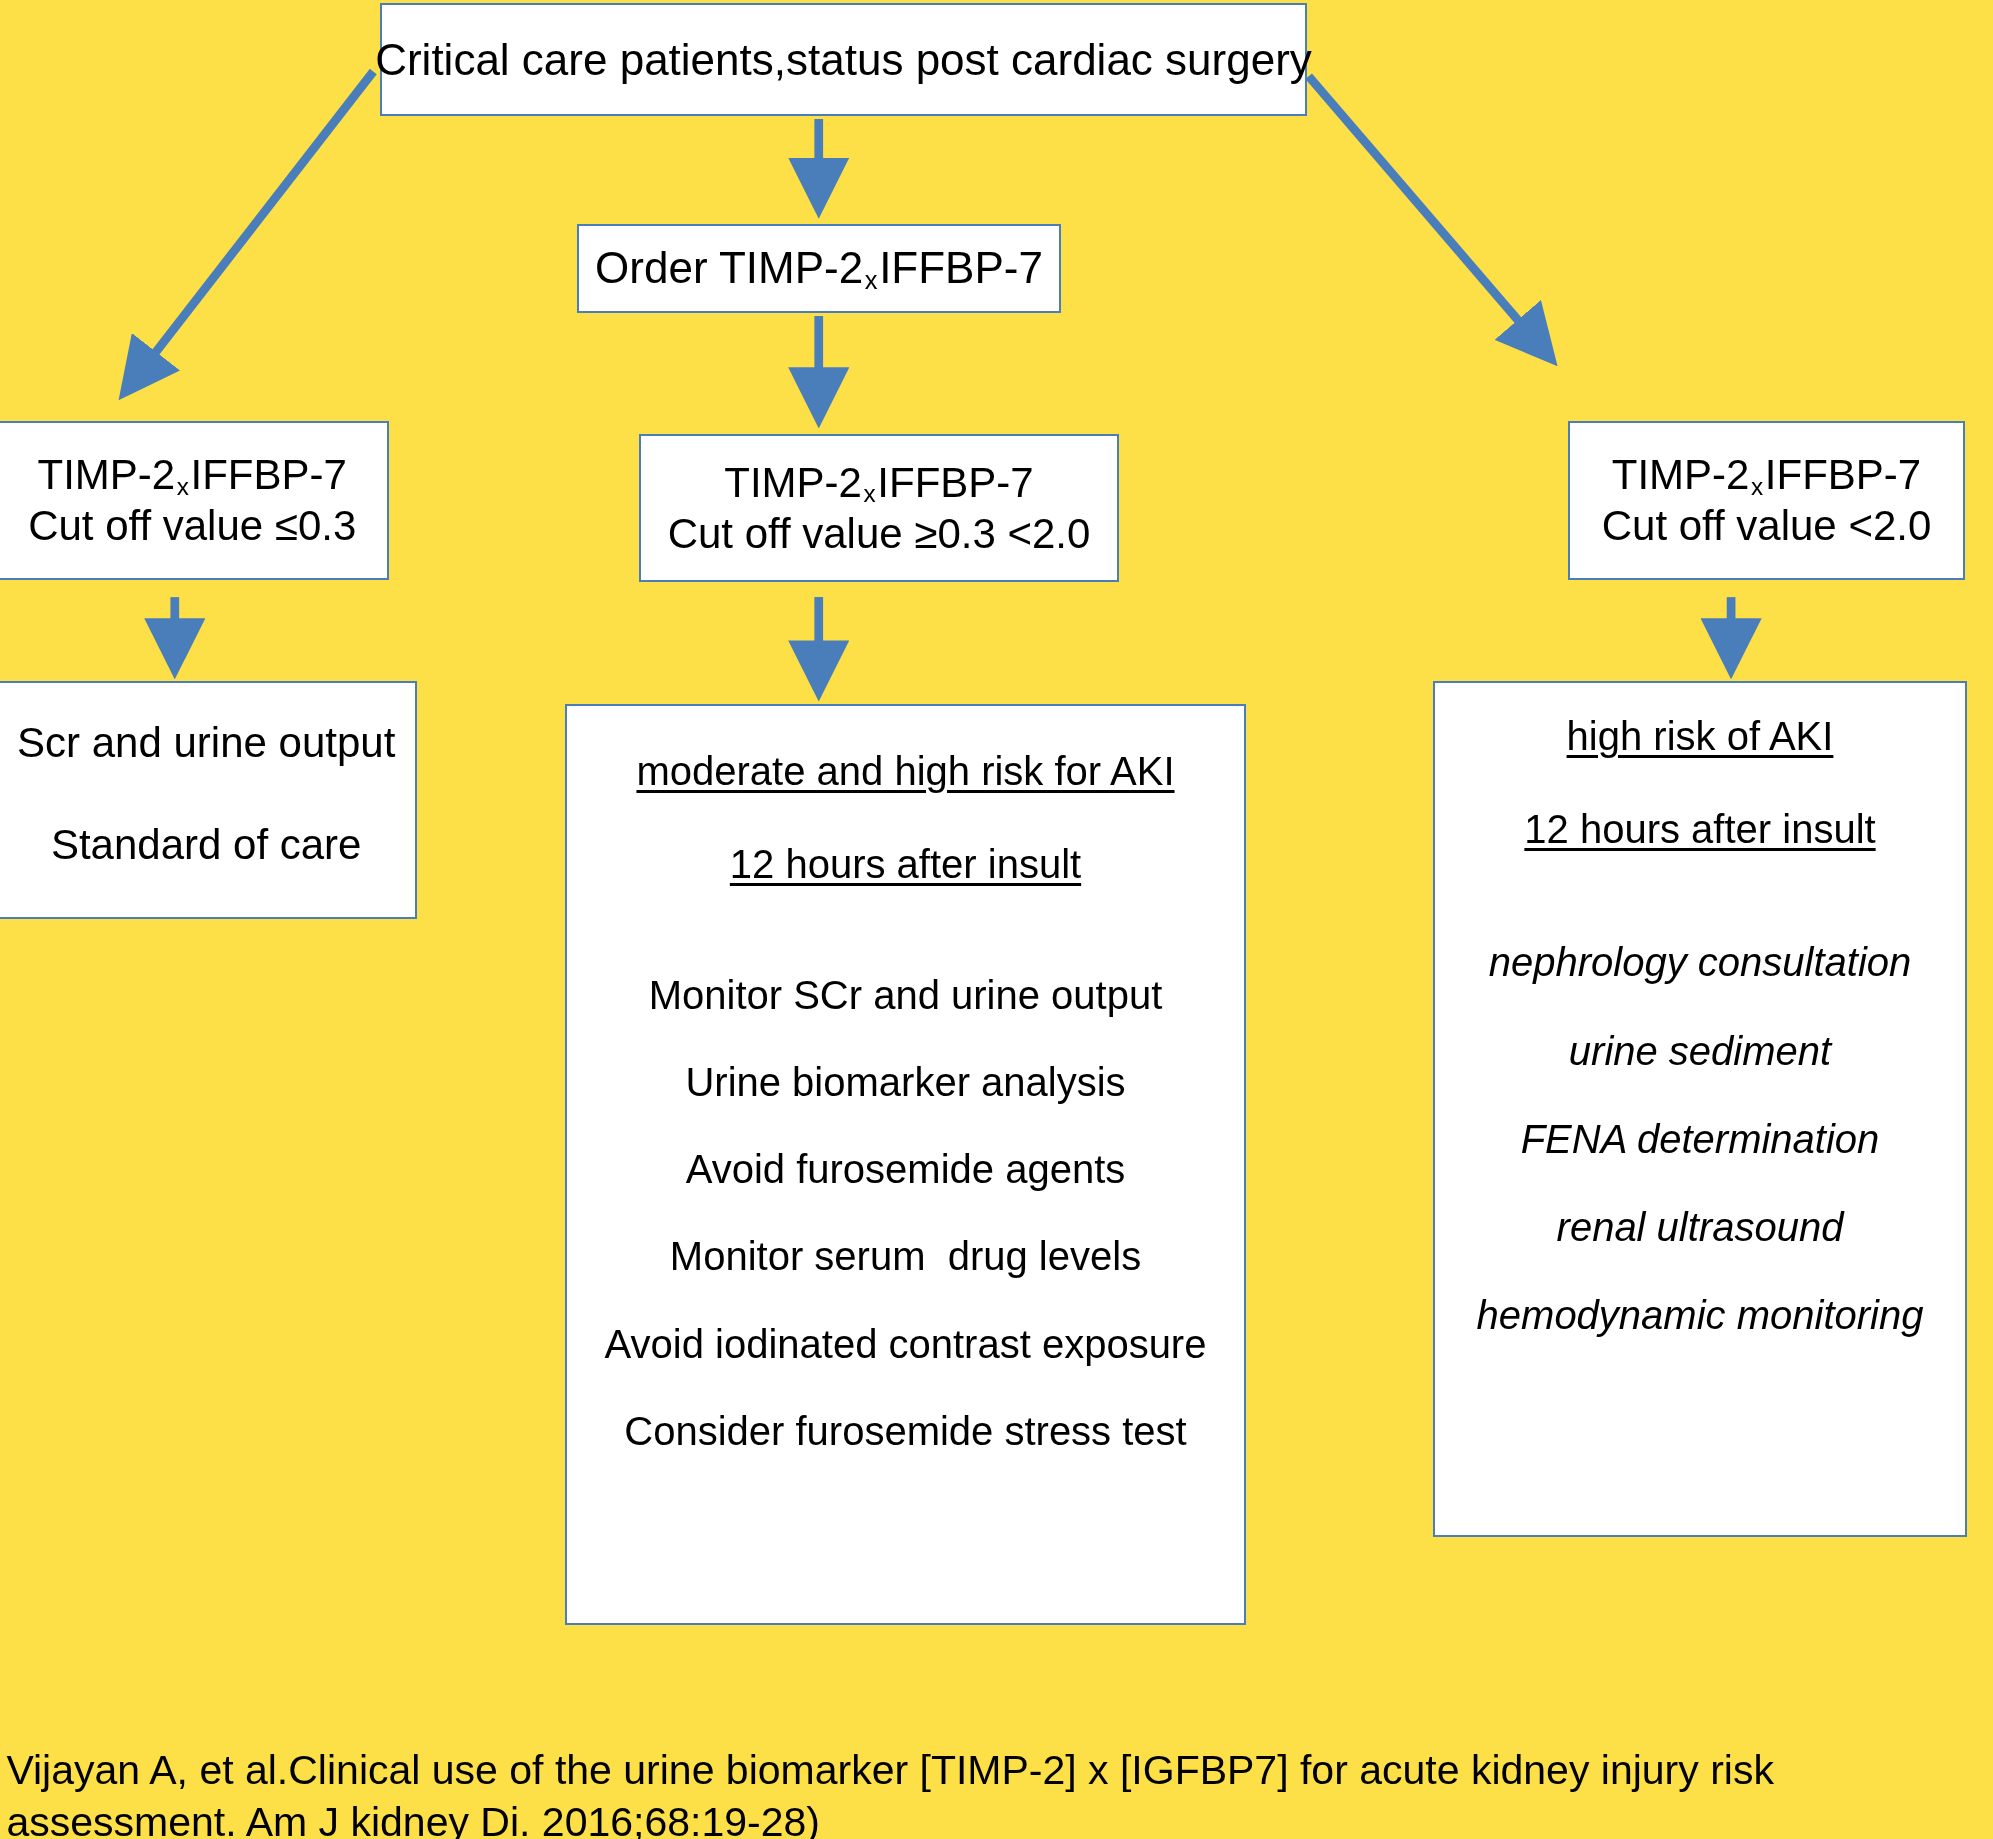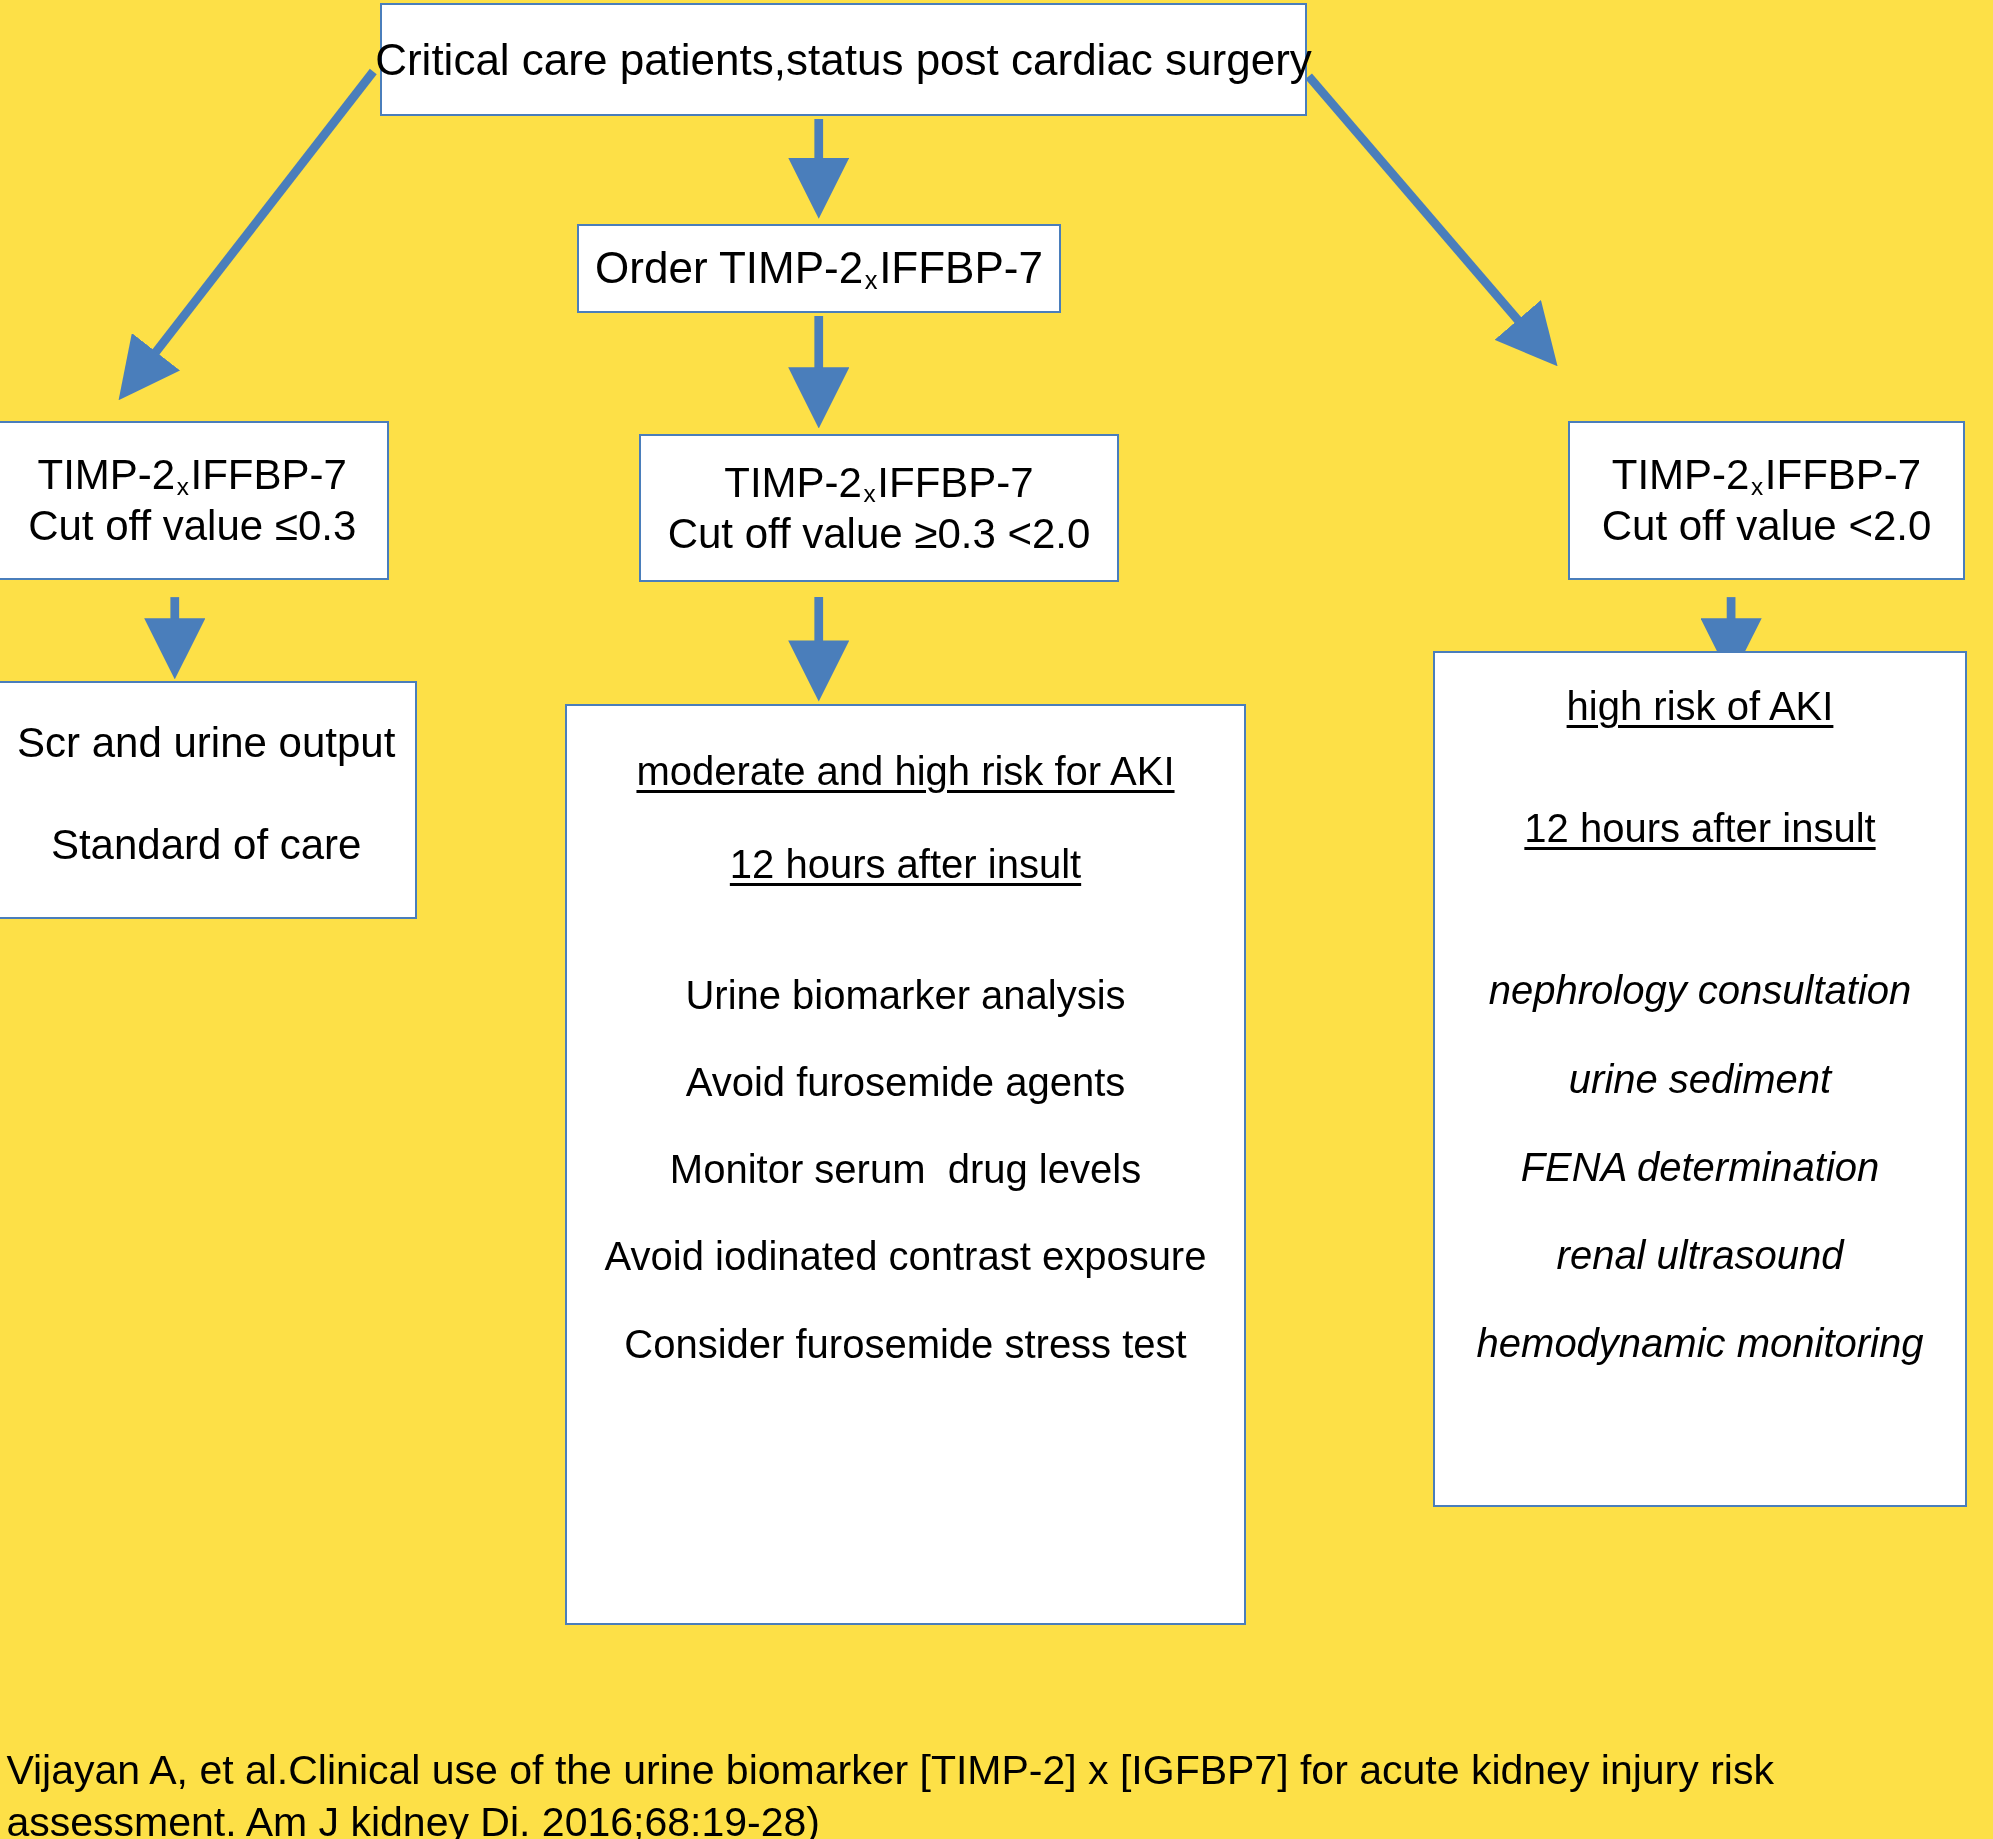--- a/index.html
+++ b/index.html
@@ -75,25 +75,24 @@
   }
   #standard-node .line + .line { margin-top: 52px; }
 
   #moderate-node {
     left: 565px; top: 704px; width: 681px; height: 921px;
     font-size: 40px;
     justify-content: flex-start;
     padding-top: 32px;
   }
   #high-node {
-    left: 1433px; top: 651px; width: 534px; height: 856px;
+    left: 1433px; top: 681px; width: 534px; height: 856px;
     font-size: 40px;
     justify-content: flex-start;
     padding-top: 20.6px;
-    gap: 29px;
   }
 
   .stack { display: flex; flex-direction: column; align-items: center; width: 100%; }
   #moderate-node .hdr1 { margin-top: 9.5px; }
   #moderate-node .hdr2 { margin-top: 46px; }
   #moderate-node .items { margin-top: 84px; width: 100%; }
   #moderate-node .items .line { margin-bottom: 40px; }
 
   #high-node .hdr1 { margin-top: 9.5px; }
   #high-node .hdr2 { margin-top: 46px; }
@@ -169,20 +168,21 @@
 
   <div class="node" id="standard-node">
     <span class="line">Scr and urine output</span>
     <span class="line">Standard of care</span>
   </div>
 
   <div class="node" id="moderate-node">
     <span class="line u hdr1">moderate and high risk for AKI</span>
     <span class="line u hdr2">12 hours after insult</span>
     <div class="stack items">
+      <span class="line">Monitor SCr and urine output</span>
       <span class="line">Urine biomarker analysis</span>
       <span class="line">Avoid furosemide agents</span>
       <span class="line">Monitor serum  drug levels</span>
       <span class="line">Avoid iodinated contrast exposure</span>
       <span class="line">Consider furosemide stress test</span>
     </div>
   </div>
 
   <div class="node" id="high-node">
     <span class="line u hdr1">high risk of AKI</span>

